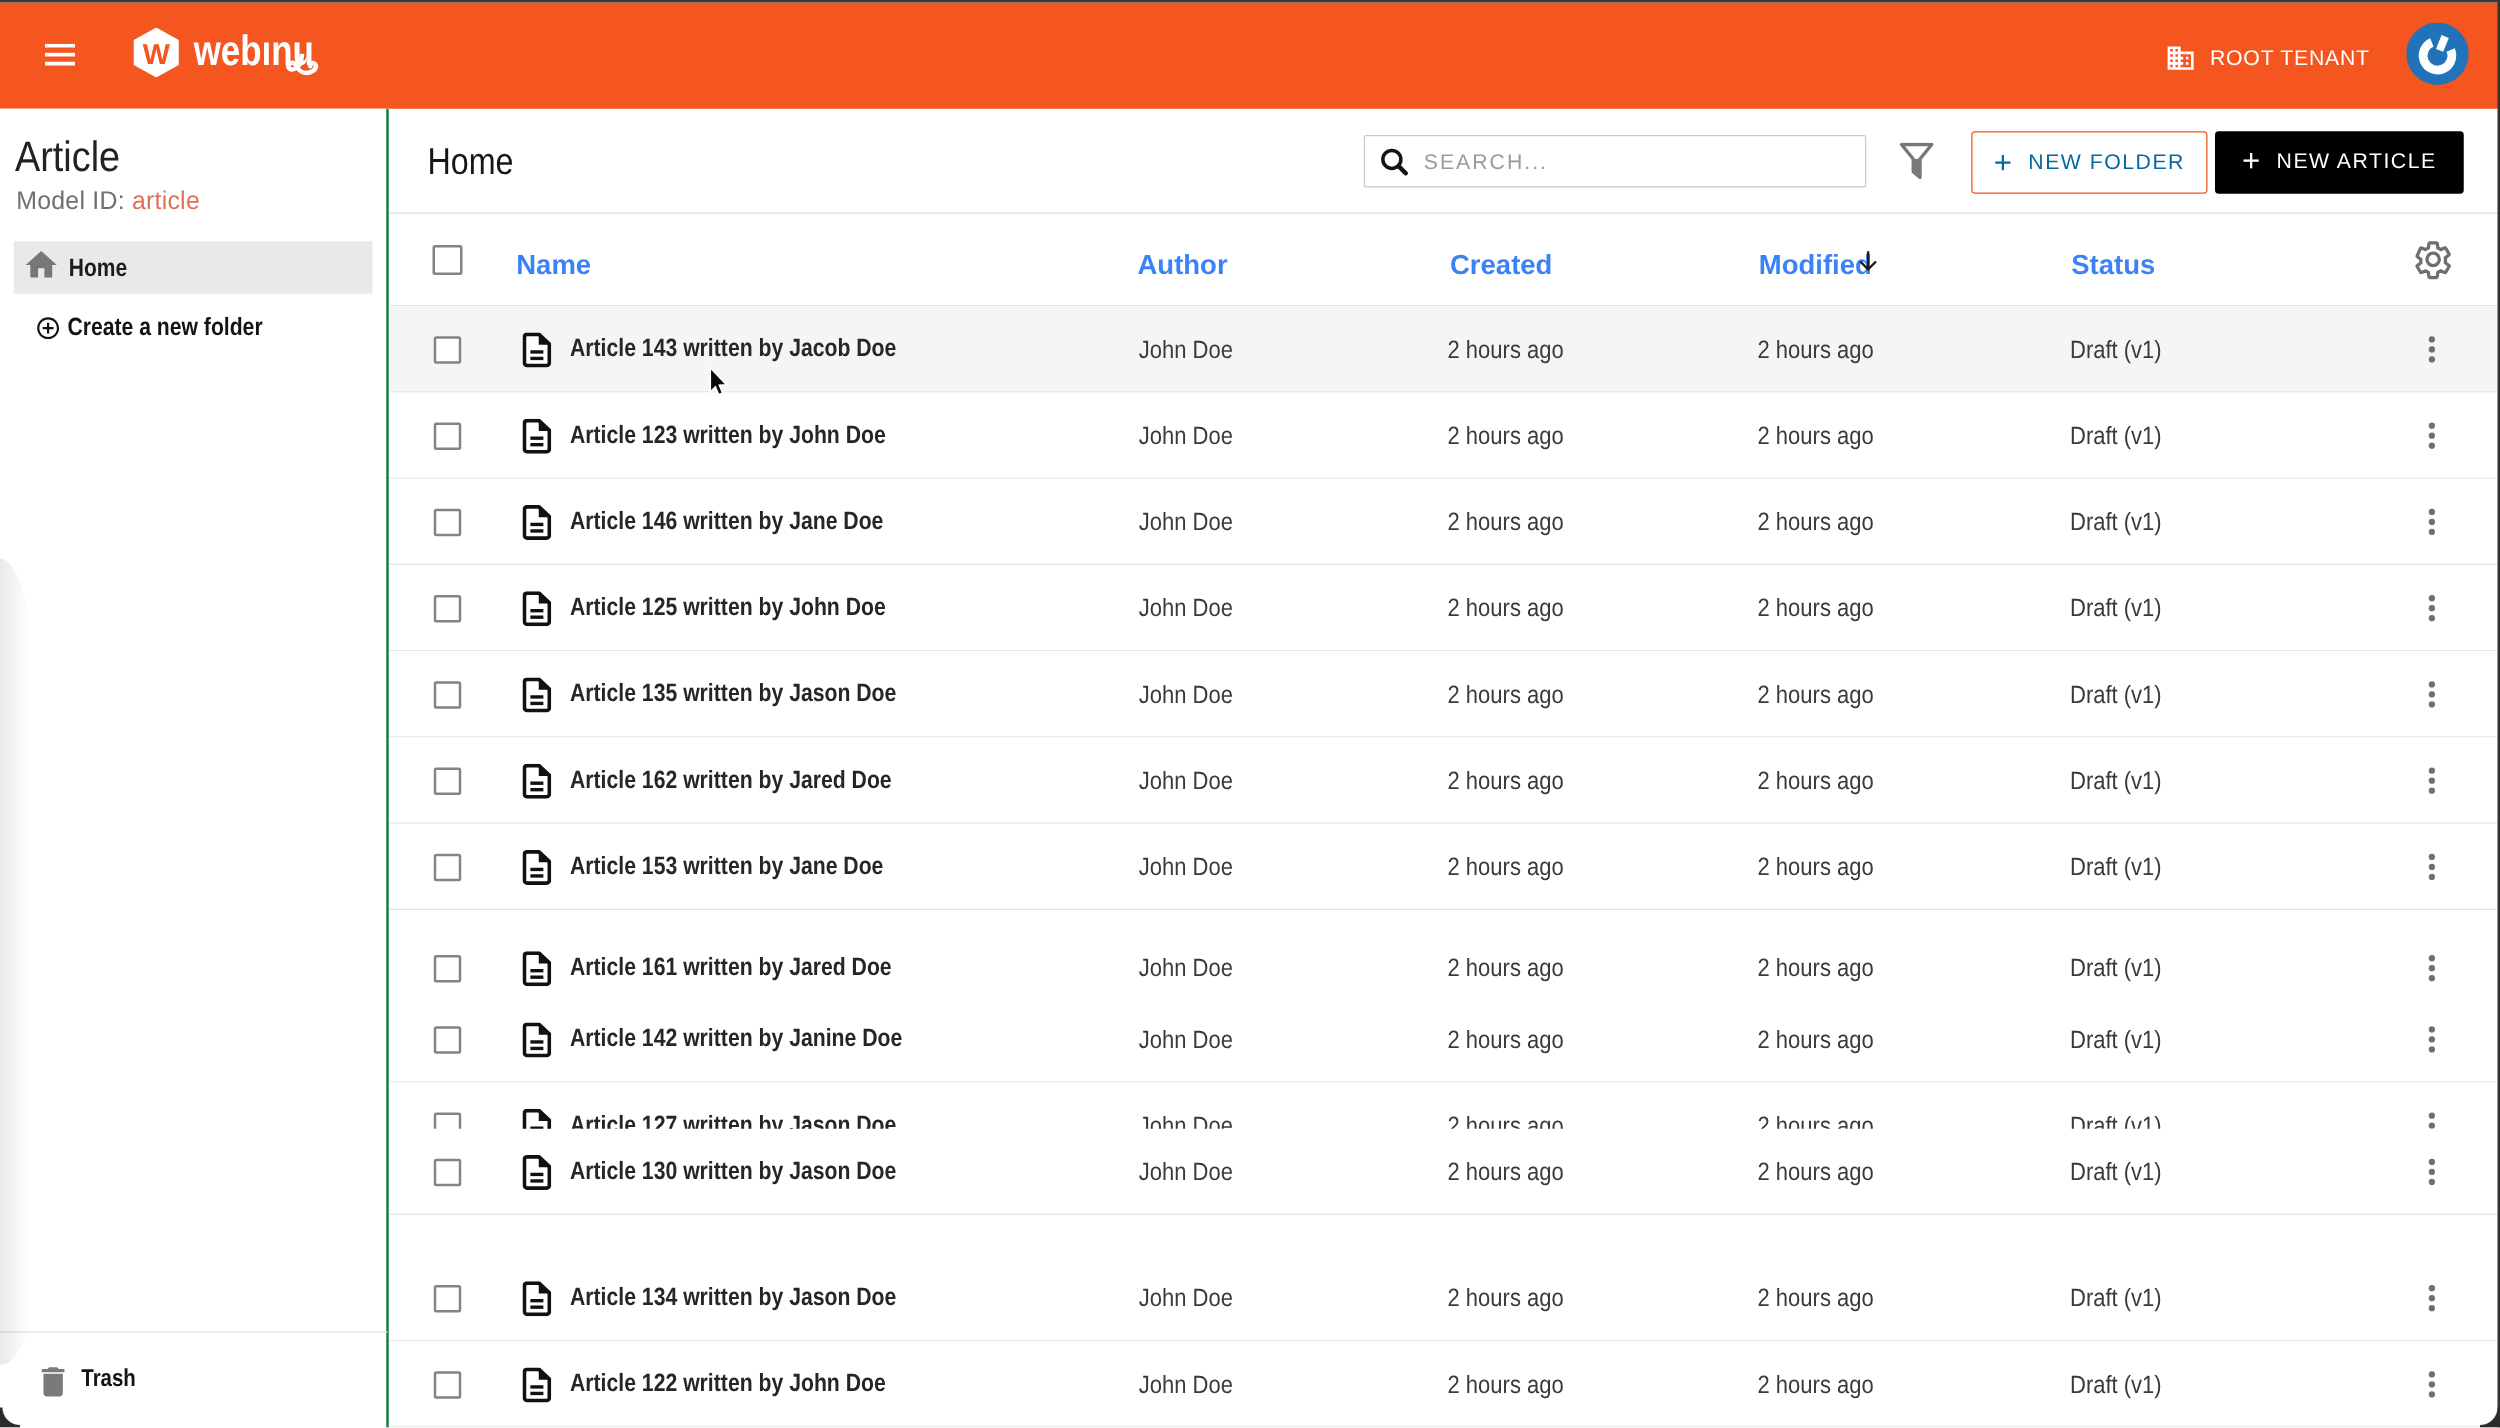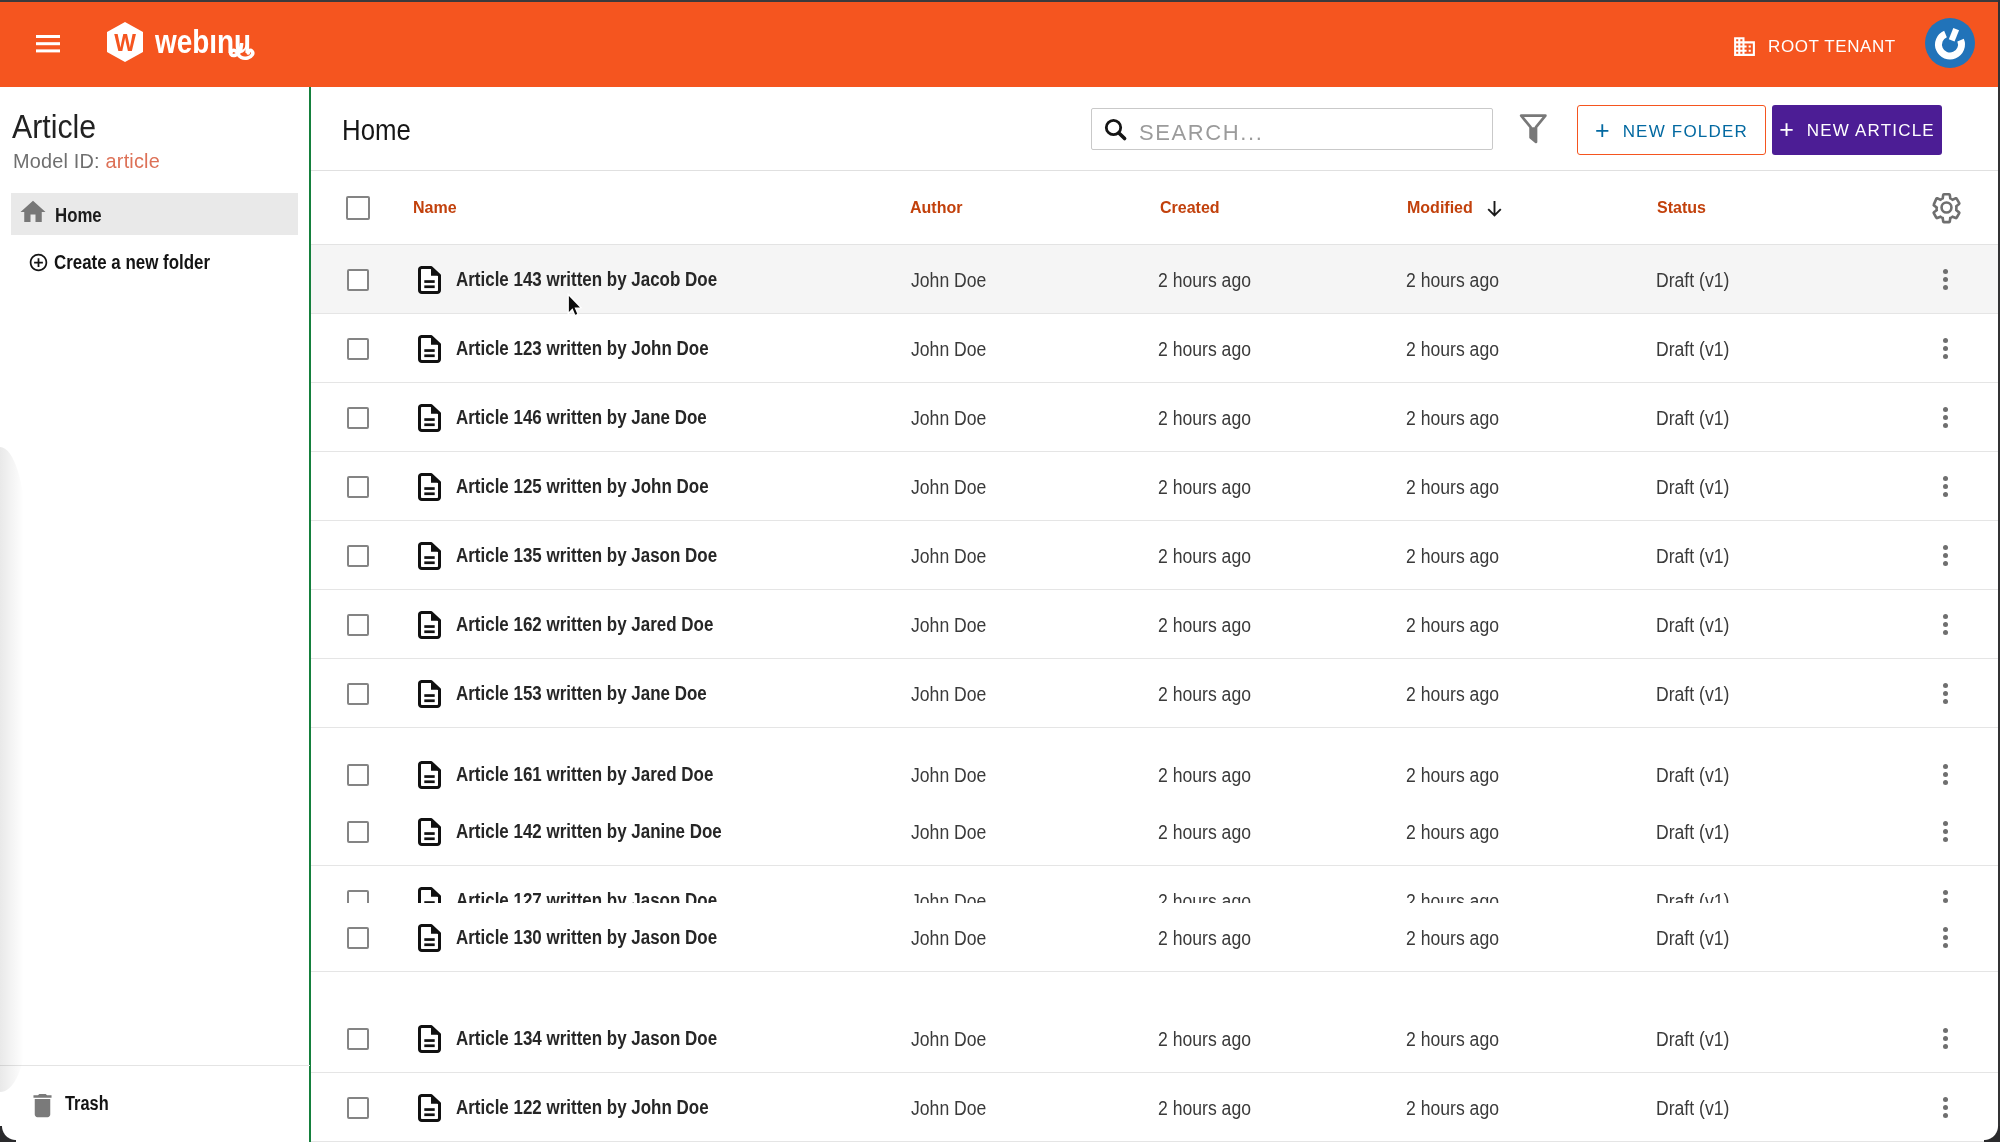--- a/index.html
+++ b/index.html
@@ -49,34 +49,34 @@
     transform:scaleX(0.84); transform-origin:left top; }
   #drawer-shadow { left:0; top:447px; width:26px; height:645px; z-index:6;
     background:linear-gradient(90deg, rgba(0,0,0,0.085), rgba(0,0,0,0.0) 92%);
     border-top-right-radius:26px 88px; border-bottom-right-radius:26px 60px; }
 
   
   #main-title { left:342px; top:113px; font-size:30px; color:#161616; font-weight:400;
     transform:scaleX(0.86); transform-origin:left top; }
   #search { left:1091px; top:108px; width:402px; height:42px; border:1px solid #c9c9c9; border-radius:2px; }
   #search svg { position:absolute; left:11px; top:8px; }
-  #search span { position:absolute; left:47px; top:11px; font-size:22px; color:#9b9b9b; letter-spacing:1.6px; }
+  #search span { position:absolute; left:47px; top:11px; font-size:17px; color:#9b9b9b; letter-spacing:1.6px; }
   #funnel { left:1519px; top:114px; }
   .btn { top:105px; height:50px; border-radius:3px; font-size:17px; font-weight:400;
     letter-spacing:1.2px; line-height:48px; text-align:center; }
   #btn-folder { left:1577px; width:189px; background:#fff; border:1px solid #f5551f; color:#0369a1; }
-  #btn-article { left:1772px; width:170px; background:#4c1d95; color:#fff; }
+  #btn-article { left:1772px; width:199px; background:#000000; color:#fff; }
   .btn .plus { font-size:25px; font-weight:400; vertical-align:-2.5px; margin-right:13px; letter-spacing:0; }
 
   
   #tb-div { left:311px; top:170px; width:1689px; height:1px; background:#e0e0e0; }
   #thead { left:311px; top:171px; width:1687px; height:74px; border-bottom:1px solid #e3e3e3; }
   .cb { position:absolute; width:22px; height:22px; border:2px solid #848484; border-radius:2px; background:#fff; }
   #thead .cb { left:35px; top:25px; width:24px; height:24px; }
-  .th { position:absolute; top:28px; font-size:16px; font-weight:700; color:#c2410c; }
+  .th { position:absolute; top:28px; font-size:22px; font-weight:700; color:#3b82f6; }
   #gear { position:absolute; left:1619px; top:20px; }
 
   #rows { left:311px; top:245px; width:1687px; }
   .row { position:absolute; left:0; width:1687px; height:69px; border-bottom:1px solid #e5e5e5; background:#fff; }
   .row .cb { left:36px; top:24px; }
   .row svg.doc { position:absolute; left:107px; top:21px; }
   .nm { position:absolute; left:145px; top:23px; font-size:20px; font-weight:700; color:#262626; white-space:nowrap;
     transform:scaleX(0.848); transform-origin:left top; }
   .cell { position:absolute; top:24px; font-size:20px; color:#3a3a3a; white-space:nowrap;
     transform:scaleX(0.88); transform-origin:left top; }

